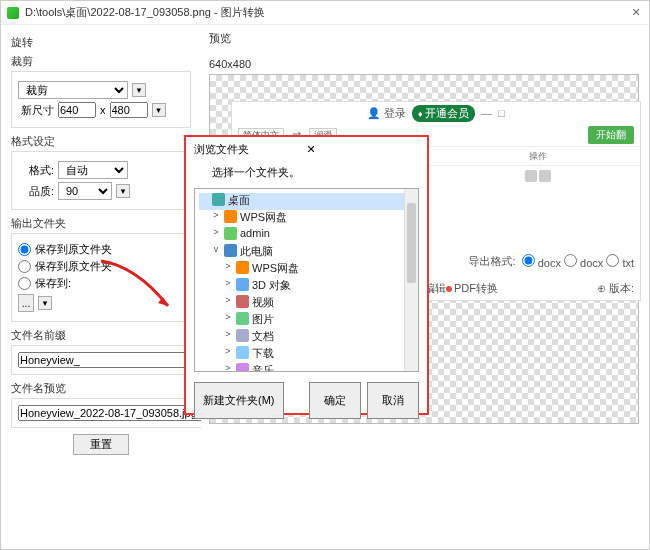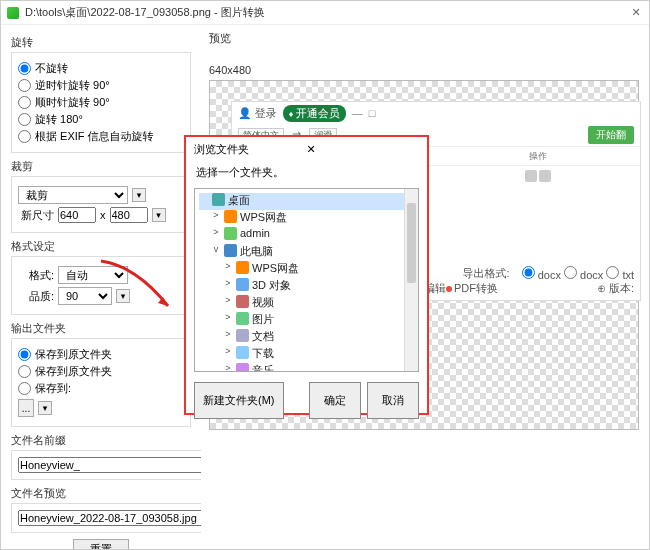--- a/index.html
+++ b/index.html
@@ -17,49 +17,49 @@
 .radio-row input{margin:0}
 .row{display:flex;align-items:center;gap:4px;margin:3px 0}
 .row label{min-width:36px;text-align:right}
 select,input[type=text]{border:1px solid #aaa;padding:1px 3px;height:18px;font-size:11px;background:#fff}
 .sz-in{width:38px}
 .btn-sm{width:14px;height:14px;border:1px solid #aaa;background:#eee;font-size:9px;line-height:12px;text-align:center}
 .path-in{width:150px;font-size:9px;color:#666}
 .browse{width:16px;height:18px;border:1px solid #aaa;background:#eee;font-size:10px}
 .fname-in{width:190px}
 .reset-btn{margin:6px auto;display:block;padding:2px 16px;border:1px solid #aaa;background:#eee}
-.prev-lbl{color:#333;margin-bottom:18px}
+.prev-lbl{color:#333;margin-bottom:12px}
 .dims{color:#333;margin-bottom:4px}
 .canvas{width:430px;height:350px;background:repeating-conic-gradient(#ddd 0 25%,#fff 0 50%) 0 0/12px 12px;border:1px solid #bbb;position:relative}
 .embedded{position:absolute;top:100px;left:230px;width:410px;height:200px;background:#fff;border:1px solid #ddd;font-size:10px;overflow:hidden}
-.emb-top{display:flex;align-items:center;height:22px;padding:0 6px;gap:6px;justify-content:flex-start}
+.emb-top{display:flex;align-items:center;height:22px;padding:0 6px;gap:6px;justify-content:center}
 .emb-top .usr{color:#555}
 .pill{background:#15803d;color:#fff;border-radius:8px;padding:1px 6px;font-size:9px}
 .win-ctl{display:flex;gap:6px;color:#888}
 .emb-bar{display:flex;align-items:center;height:22px;padding:0 6px;gap:8px}
 .sel-mini{border:1px solid #ccc;padding:0 4px;color:#555;font-size:9px}
 .swap{color:#777}
 .gbtn{background:#4caf50;color:#fff;padding:2px 8px;border-radius:2px;font-size:10px}
 .emb-th{display:flex;height:20px;align-items:center;border-top:1px solid #eee;border-bottom:1px solid #eee}
 .emb-th div{flex:1;text-align:center;color:#777;font-size:9px}
 .emb-row{display:flex;align-items:center;height:22px}
 .emb-row div{flex:1;text-align:center;color:#666;font-size:9px}
 .ico-sm{width:12px;height:12px;display:inline-block;background:#ccc;border-radius:2px}
 .emb-footer{position:absolute;bottom:4px;left:0;right:0;padding:0 6px}
-.fmt-row{display:flex;gap:12px;font-size:9px;color:#555;justify-content:flex-end;margin-bottom:0}
+.fmt-row{display:flex;gap:6px;font-size:9px;color:#555;justify-content:flex-end;margin-bottom:12px}
 .tabs{display:flex;font-size:9px;color:#555}
 .tabs span{display:flex;align-items:center;gap:2px}
 .dot{width:6px;height:6px;border-radius:50%;background:#e74c3c;display:inline-block}
 .arrow{position:absolute;top:255px;left:95px;width:80px;height:60px;pointer-events:none}
 .arrow svg{width:100%;height:100%}
 .dialog{position:absolute;top:134px;left:183px;width:245px;height:280px;background:#fff;border:2px solid #e33;z-index:10}
 .dlg-title{display:flex;align-items:center;height:24px;padding:0 8px}
 .dlg-title span{flex:1;font-size:11px}
 .dlg-x{cursor:pointer;font-size:13px}
-.dlg-sub{padding:4px 10px;font-size:11px}
+.dlg-sub{padding:4px 26px;font-size:11px}
 .tree{border:1px solid #aaa;margin:4px 8px;height:184px;overflow:auto;padding:4px;background:#fff;position:relative}
 .tree-item{display:flex;height:17px;gap:3px;font-size:11px;color:#222}
 .exp{width:10px;text-align:center;color:#555;font-size:9px}
 .fico{width:13px;height:13px;display:inline-block;border-radius:2px}
 .fico.desk{background:#4aa}
 .fico.wps{background:#f80}
 .fico.user{background:#6c6}
 .fico.pc{background:#48c}
 .fico.obj{background:#6ae}
 .fico.vid{background:#c66}
@@ -82,42 +82,20 @@
 <div class="titlebar">
   <span class="ico"></span>
   <span class="ttl">D:\tools\桌面\2022-08-17_093058.png - 图片转换</span>
   <span class="x">✕</span>
 </div>
 
 <div class="main">
 <div class="left">
 
 <div class="grp-lbl">旋转</div>
-<fieldset id="rot">
-        <div class="radio-row">
-          <input type="radio" checked="" style="">
-          <span>不旋转</span>
-        </div>
-        <div class="radio-row">
-          <input type="radio" style="">
-          <span>逆时针旋转 90°</span>
-        </div>
-        <div class="radio-row">
-          <input type="radio" style="">
-          <span>顺时针旋转 90°</span>
-        </div>
-        <div class="radio-row">
-          <input type="radio" style="">
-          <span>旋转 180°</span>
-        </div>
-        <div class="radio-row">
-          <input type="radio" style="">
-          <span>根据 EXIF 信息自动旋转</span>
-        </div>
-      </fieldset>
 
 <div class="grp-lbl">裁剪</div>
 <fieldset>
   <div class="row">
     <select style="width:110px"><option>裁剪</option></select>
     <span class="btn-sm">▾</span>
   </div>
   <div class="row">
     <label>新尺寸</label>
     <input class="sz-in" value="640" style="">

